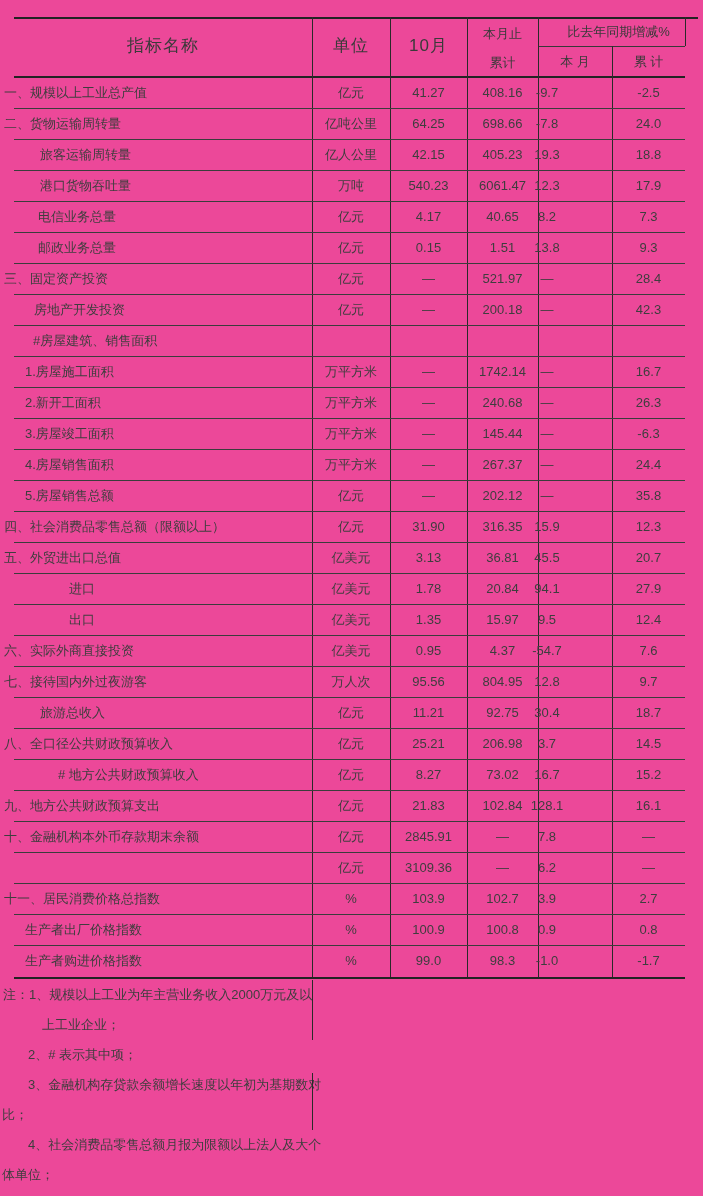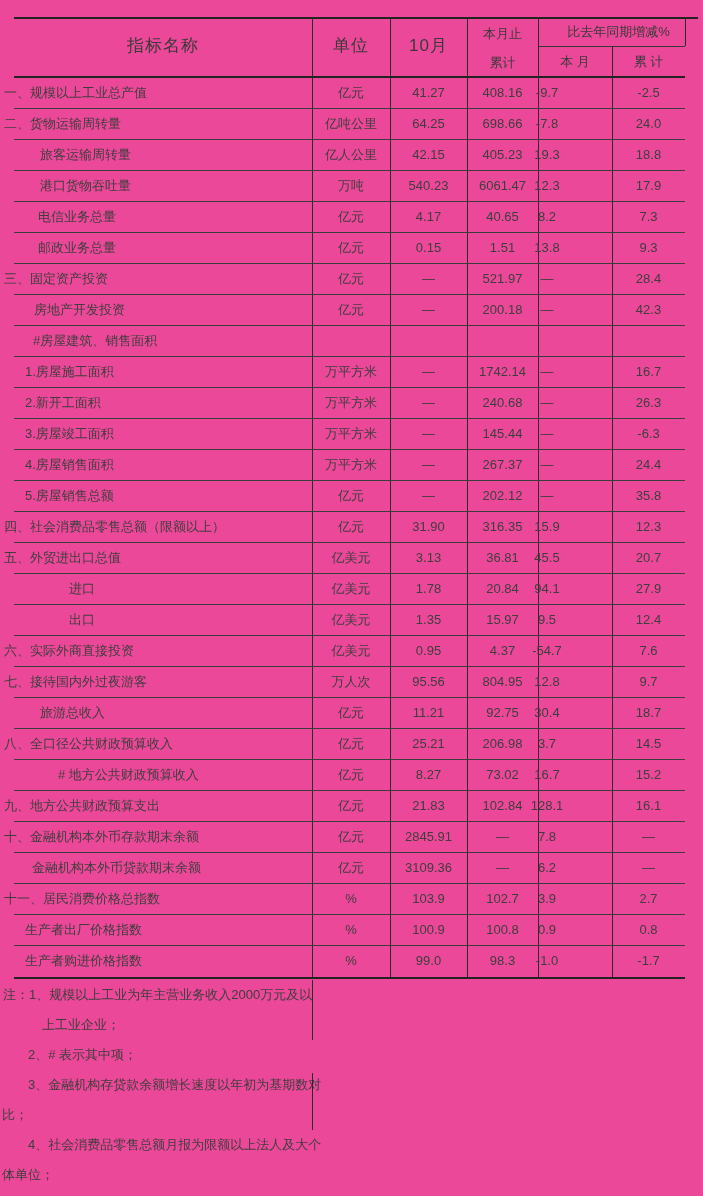--- a/index.html
+++ b/index.html
@@ -253,21 +253,20 @@
       </div>
       <div class="row" style="top: 822px;">
         <div class="cell name" style="left: -10px;">十、金融机构本外币存款期末余额</div>
         <div class="cell c-unit">亿元</div>
         <div class="cell c-month">2845.91</div>
         <div class="cell c-cum">—</div>
         <div class="cell c-yoym">7.8</div>
         <div class="cell c-yoyc">—</div>
       </div>
       <div class="row" style="top: 853px;">
-        <div class="cell name" style="left: 18px;">金融机构本外币贷款期末余额</div>
         <div class="cell c-unit">亿元</div>
         <div class="cell c-month">3109.36</div>
         <div class="cell c-cum">—</div>
         <div class="cell c-yoym">6.2</div>
         <div class="cell c-yoyc">—</div>
       </div>
       <div class="row" style="top: 884px;">
         <div class="cell name" style="left: -10px;">十一、居民消费价格总指数</div>
         <div class="cell c-unit">%</div>
         <div class="cell c-month">103.9</div>

